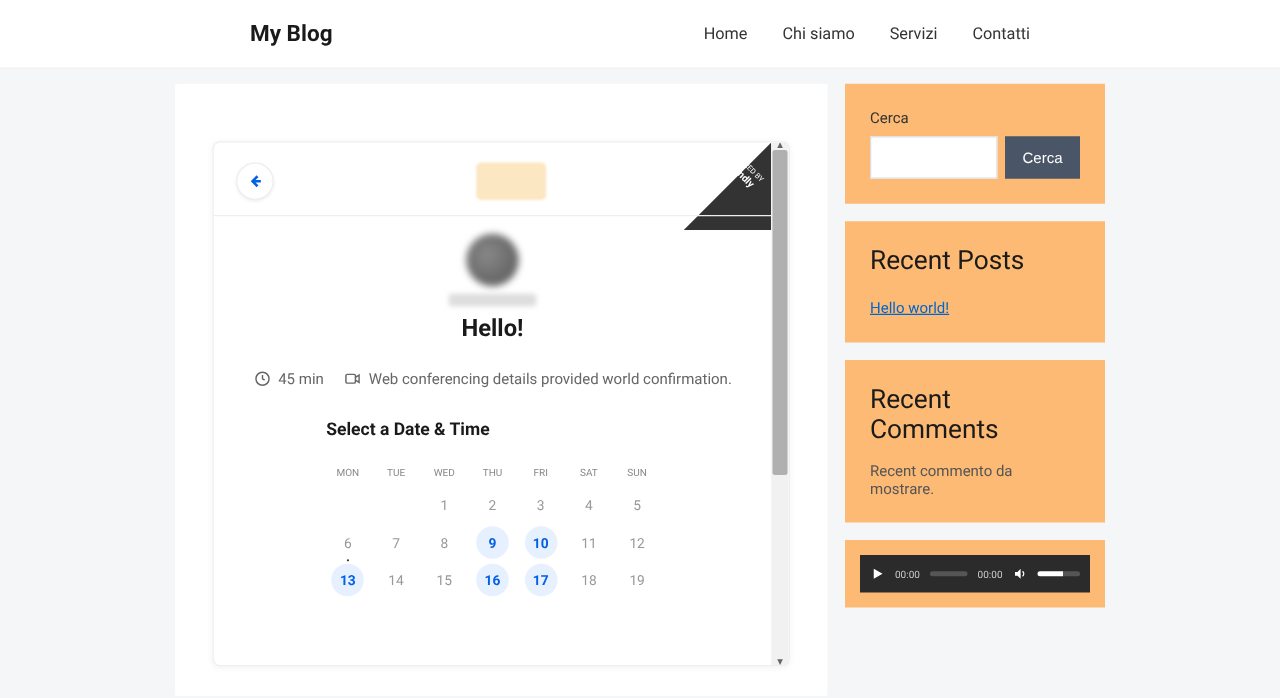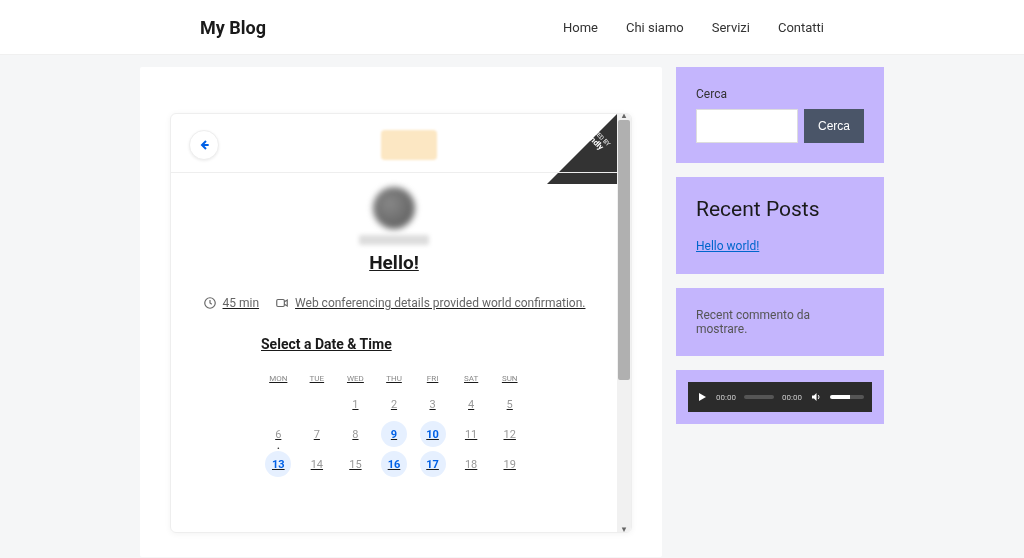--- a/index.html
+++ b/index.html
@@ -10,21 +10,21 @@
 .nav { display: flex; gap: 28px; }
 .nav a { text-decoration: none; color: #333; font-size: 13px; }
 .page { max-width: 1024px; margin: 0 auto; display: flex; gap: 14px; padding: 12px 140px 0 140px; align-items: flex-start; }
 .main-col { flex: 1; background: #fff; border-radius: 2px; padding: 26px 18px 0 18px; min-height: 490px; position: relative; }
 .embed-wrap { position: relative; border: 1px solid #eee; border-radius: 6px; margin: 20px 12px 0 12px; height: 420px; overflow: hidden; box-shadow: 0 1px 6px rgba(0,0,0,0.05); }
 .embed-scroll { position: absolute; right: 0; top: 0; bottom: 0; width: 14px; background: #f1f1f1; }
 .embed-scroll-thumb { position: absolute; right: 1px; top: 6px; width: 12px; height: 260px; background: #b0b0b0; border-radius: 2px; }
 .embed-scroll-arrow { position: absolute; right: 1px; width: 12px; height: 12px; font-size: 9px; text-align: center; color: #666; }
 .embed-scroll-arrow.up { top: -4px; }
 .embed-scroll-arrow.down { bottom: -4px; }
-.embed-inner { position: absolute; left: 0; right: 14px; top: 0; padding: 0; text-decoration: underline; }
+.embed-inner { position: absolute; left: 0; right: 14px; top: 0; padding: 0; }
 .corner-ribbon { position: absolute; right: 14px; top: 0; width: 70px; height: 70px; overflow: hidden; }
 .corner-ribbon::before { content: ""; position: absolute; top: 0; right: 0; border-style: solid; border-width: 0 0 70px 70px; border-color: transparent transparent #333 transparent; }
 .ribbon-text { position: absolute; top: 14px; right: -6px; color: #fff; font-size: 6px; transform: rotate(45deg); text-align: center; line-height: 1.1; width: 60px; }
 .ribbon-text .brand { font-size: 8px; font-weight: 700; display: block; }
 .embed-header { display: flex; align-items: center; padding: 16px 18px 12px 18px; border-bottom: 1px solid #eee; position: relative; }
 .back-btn { width: 30px; height: 30px; border-radius: 50%; background: #fff; border: 1px solid #eee; display: flex; align-items: center; justify-content: center; box-shadow: 0 1px 3px rgba(0,0,0,0.08); cursor: pointer; }
 .back-btn svg { width: 16px; height: 16px; }
 .header-logo-blur { margin: 0 auto; width: 56px; height: 30px; background: #fce7c3; border-radius: 4px; filter: blur(1px); }
 .embed-body { text-align: center; padding: 14px 30px 0 30px; }
 .avatar { width: 42px; height: 42px; border-radius: 50%; background: radial-gradient(circle at 40% 40%, #888, #555); filter: blur(3px); margin: 0 auto 6px auto; }
@@ -39,21 +39,21 @@
 .cal-nav-btn { width: 26px; height: 26px; border-radius: 50%; display: flex; align-items: center; justify-content: center; cursor: pointer; border: none; background: transparent; }
 .cal-nav-btn.next { background: #e6f0ff; }
 .cal-nav-btn svg { width: 10px; height: 10px; }
 .cal-month { font-size: 12px; color: #333; }
 .cal-grid { display: grid; grid-template-columns: repeat(7, 1fr); gap: 4px; text-align: center; }
 .cal-dow { font-size: 8px; color: #888; text-transform: uppercase; font-weight: 400; padding: 4px 0; }
 .cal-day { font-size: 11px; color: #999; padding: 6px 0; border-radius: 50%; width: 26px; height: 26px; margin: 0 auto; display: flex; align-items: center; justify-content: center; position: relative; }
 .cal-day.avail { background: #e6f0ff; color: #0060e6; font-weight: 700; cursor: pointer; }
 .dot { position: absolute; bottom: -6px; left: 50%; transform: translateX(-50%); font-size: 8px; color: #333; }
 .sidebar { width: 208px; display: flex; flex-direction: column; gap: 14px; }
-.widget { background: #c4b5fd; padding: 20px 20px; }
+.widget { background: #fdba74; padding: 20px 20px; }
 .widget-label { font-size: 12px; color: #333; margin-bottom: 8px; display: block; }
 .search-row { display: flex; gap: 6px; }
 .search-input { flex: 1; border: 1px solid #ddd; height: 34px; padding: 0 6px; font-size: 12px; min-width: 0; }
 .search-btn { background: #4a5568; color: #fff; border: none; height: 34px; padding: 0 14px; font-size: 12px; cursor: pointer; }
 .widget-title { font-size: 21px; font-weight: 400; color: #1a1a1a; margin-bottom: 14px; }
 .post-link { color: #0066cc; font-size: 12px; text-decoration: underline; }
 .comment-empty { font-size: 12px; color: #555; }
 .audio-player { background: #2b2b2b; height: 30px; display: flex; align-items: center; padding: 0 8px; gap: 8px; }
 .audio-btn { background: none; border: none; color: #fff; cursor: pointer; display: flex; align-items: center; }
 .audio-btn svg { width: 12px; height: 12px; }
@@ -163,20 +163,21 @@
       <div class="search-row">
         <input class="search-input" type="text" style="">
         <button class="search-btn">Cerca</button>
       </div>
     </div>
     <div class="widget">
       <h3 class="widget-title">Recent Posts</h3>
       <a href="#" class="post-link">Hello world!</a>
     </div>
     <div class="widget">
+      <h3 class="widget-title">Recent Comments</h3>
       <p class="comment-empty">Recent commento da mostrare.</p>
     </div>
     <div class="widget" style="padding:12px 12px;">
       <div class="audio-player">
         <button class="audio-btn">
           <svg viewBox="0 0 24 24" fill="#fff">
               <path d="M6 4l14 8-14 8z"></path>
             </svg>
         </button>
         <span class="audio-time">00:00</span>

